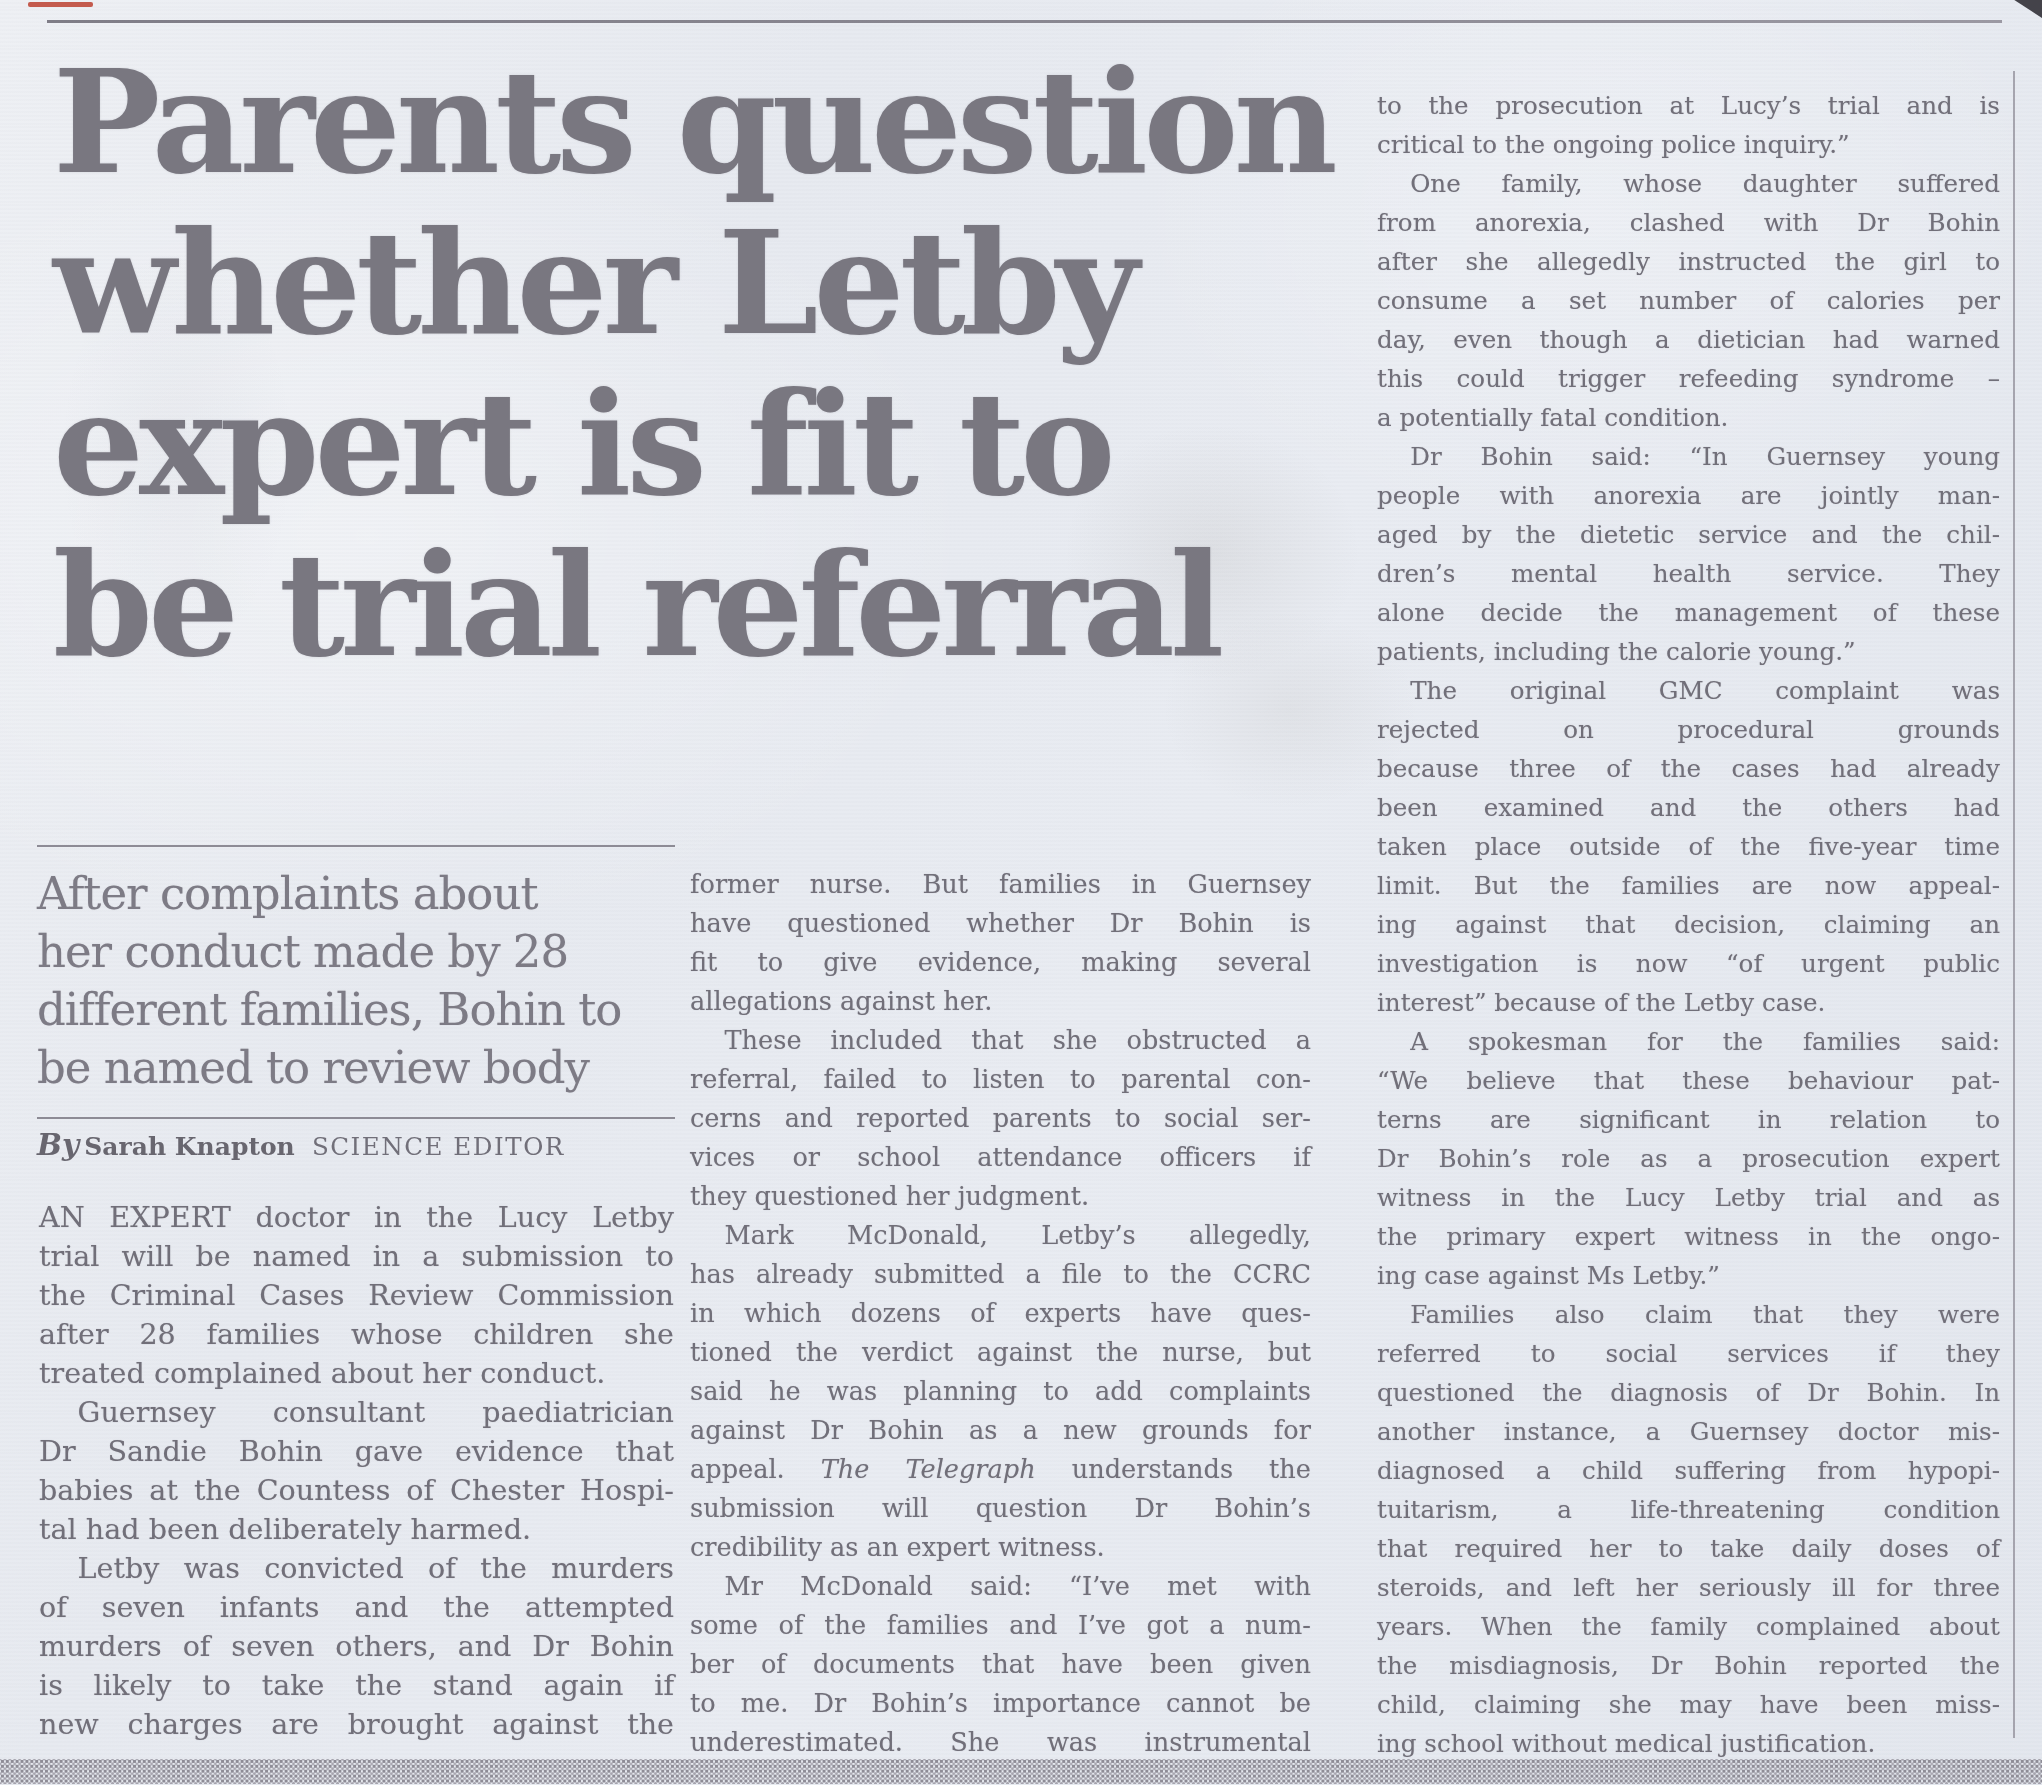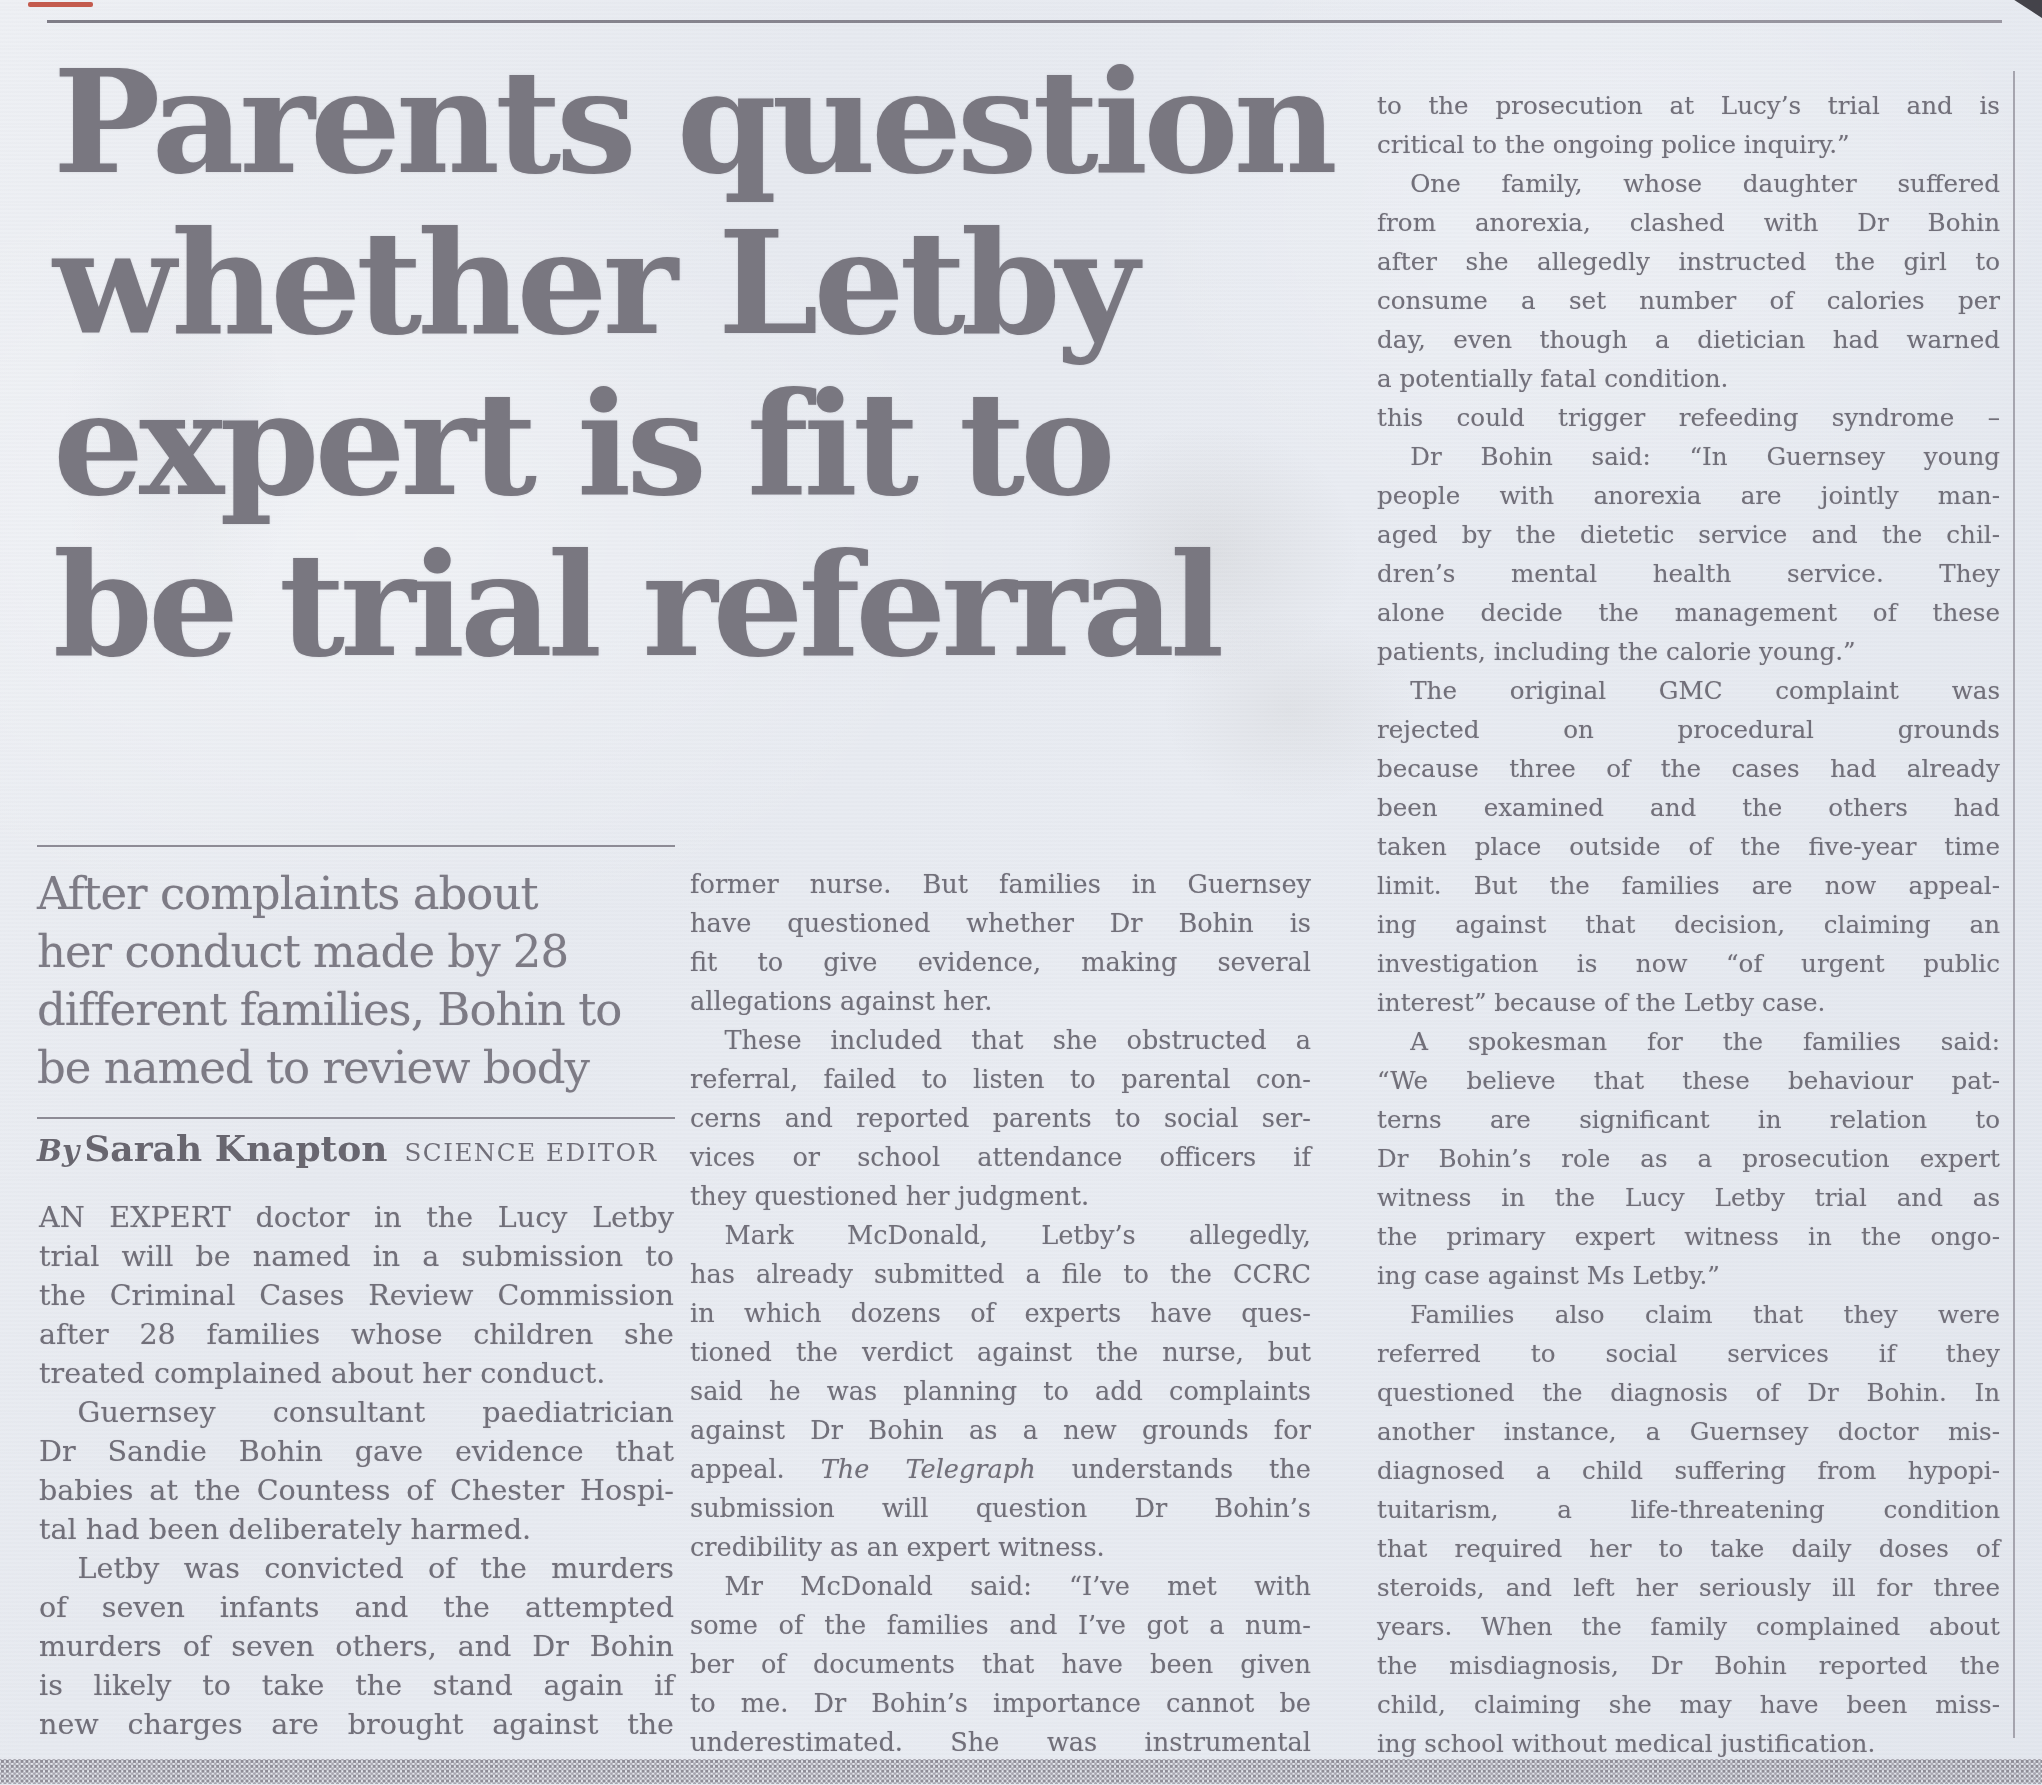--- a/index.html
+++ b/index.html
@@ -34,21 +34,21 @@
     color:#797780;white-space:nowrap;
     text-shadow:0 0 2px rgba(121,119,128,.25);}
   .standfirst-rule,.byline-rule{position:absolute;left:37px;width:638px;height:2px;background:#8d8b95;}
   .standfirst-rule{top:845px;}
   .byline-rule{top:1117px;}
   .standfirst{position:absolute;left:37px;top:865px;width:660px;
     font-size:45px;line-height:58px;color:#7d7b85;letter-spacing:-1px;
     text-shadow:0 0 1px rgba(125,123,133,.3);}
   .byline{position:absolute;left:37px;top:1127px;width:650px;color:#68666f;white-space:nowrap;}
   .byline .by{font-style:italic;font-weight:700;font-size:29.6px;}
-  .byline .author{font-weight:700;font-size:36px;letter-spacing:0;margin-top:31px;}
+  .byline .author{font-weight:700;font-size:25px;letter-spacing:0;margin-top:31px;}
   .byline .role{font-size:24.6px;letter-spacing:1.5px;color:#716f79;margin-left:12px;}
 
   .col{position:absolute;color:#716f79;text-shadow:0 0 1px rgba(113,111,121,.35);}
   .col1{left:39px;top:1198px;width:635px;font-size:28.6px;line-height:39px;}
   .col2{left:690px;top:865px;width:621px;font-size:25.6px;line-height:39px;}
   .col3{left:1377px;top:71px;width:623px;font-size:24.6px;line-height:39px;margin-top:15px;}
   .line{white-space:nowrap;}
   .line.just{text-align:justify;text-align-last:justify;text-justify:inter-word;white-space:normal;}
   .line.end{text-align:left;}
   .line.ind{text-indent:1.35em;}
@@ -131,22 +131,22 @@
       <div class="line just">underestimated. She was instrumental</div>
     </div>
   <div class="col col3">
       <div class="line just">to the prosecution at Lucy’s trial and is</div>
       <div class="line end">critical to the ongoing police inquiry.”</div>
       <div class="line just ind">One family, whose daughter suffered</div>
       <div class="line just">from anorexia, clashed with Dr Bohin</div>
       <div class="line just">after she allegedly instructed the girl to</div>
       <div class="line just">consume a set number of calories per</div>
       <div class="line just">day, even though a dietician had warned</div>
+      <div class="line just">this could trigger refeeding syndrome –</div>
       <div class="line end">a potentially fatal condition.</div>
-      <div class="line just">this could trigger refeeding syndrome –</div>
       <div class="line just ind">Dr Bohin said: “In Guernsey young</div>
       <div class="line just">people with anorexia are jointly man-</div>
       <div class="line just">aged by the dietetic service and the chil-</div>
       <div class="line just">dren’s mental health service. They</div>
       <div class="line just">alone decide the management of these</div>
       <div class="line end">patients, including the calorie young.”</div>
       <div class="line just ind">The original GMC complaint was</div>
       <div class="line just">rejected on procedural grounds</div>
       <div class="line just">because three of the cases had already</div>
       <div class="line just">been examined and the others had</div>

